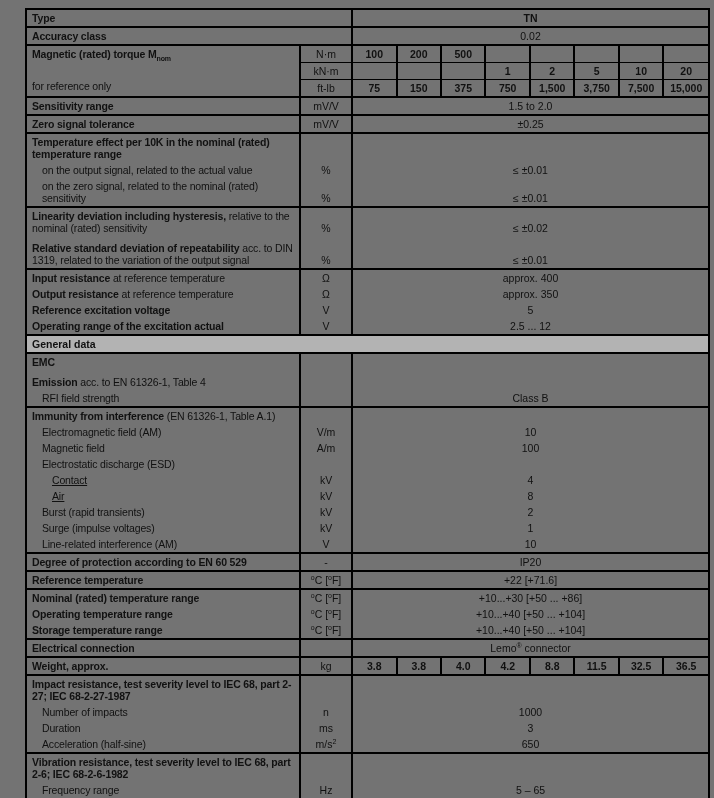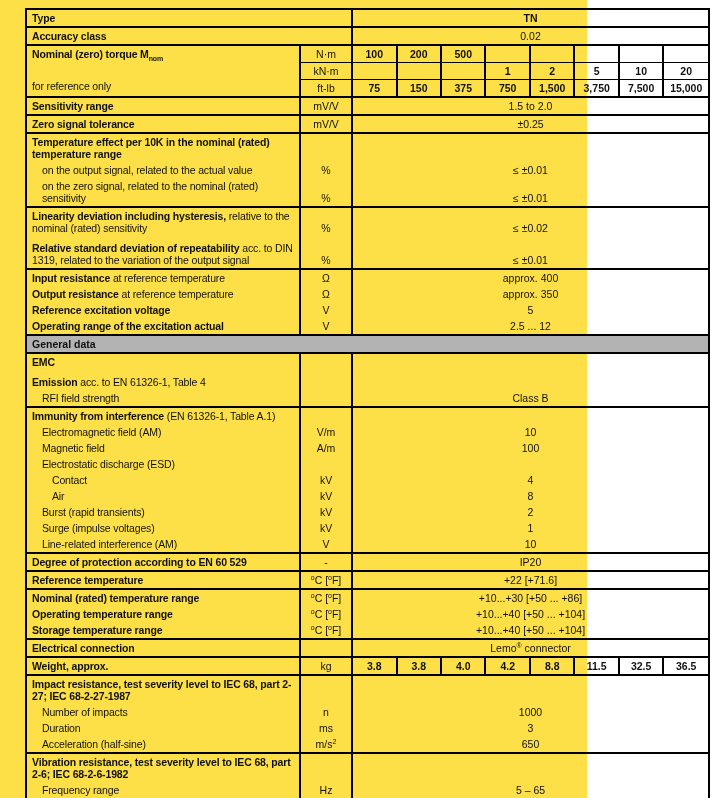--- a/index.html
+++ b/index.html
@@ -1,23 +1,23 @@
 <!DOCTYPE html>
 <html><head>
 <meta charset="utf-8">
 <style>
   html,body{margin:0;padding:0;background:#ffffff;}
   body{width:714px;min-height:798px;font-family:"Liberation Sans",sans-serif;color:#111;}
-  .page{position:relative;width:587px;min-height:798px;background:#fde047;}
+  .page{position:relative;width:714px;min-height:798px;background:#737373;}
   .tblwrap{position:absolute;left:25px;top:8px;width:685px;box-sizing:border-box;border:2px solid #000;}
   table{border-collapse:collapse;table-layout:fixed;width:100%;font-size:10.5px;line-height:12px;}
   td{padding:2px 3px;vertical-align:bottom;overflow:hidden;}
   td.l{text-align:left;padding-left:5px;border-right:2px solid #000;letter-spacing:-0.15px;}
   td.l.ind1{padding-left:15px;margin-top:30px;}
-  td.l.ind2{padding-left:25px;}
+  td.l.ind2{padding-left:25px;text-decoration:underline;}
   td.u{text-align:center;border-right:2px solid #000;margin-top:47px;}
   td.v{text-align:center;}
   td.v + td.v{border-left:2px solid #000;margin-top:16px;}
   td.vw{text-align:center;}
   tr.bt2 td{border-top:2px solid #000;}
   tr.bt1 td{border-top:1px solid #000;}
   tr.gap td{padding-top:6px;}
   tr.vb td.v{font-weight:700;}
   td.sec{background:#b3b3b3;border-top:2px solid #000;border-bottom:2px solid #000;padding:2px 5px;font-weight:700;}
   sup{font-size:7px;line-height:0;vertical-align:super;}
@@ -48,21 +48,21 @@
             <td class="l" colspan="2"><span class="bseg">Type</span></td>
             <td colspan="8" class="vw"><span class="bseg">TN</span></td>
           </tr>
           <tr class="bt2">
             <td class="l" colspan="2"><span class="bseg">Accuracy class</span></td>
             <td colspan="8" class="vw"><span>0.02</span></td>
           </tr>
           <tr class="bt2 vb">
             <td class="l" rowspan="3" style="vertical-align: top;">
               <div class="lblbox">
-                <div><span class="bseg">Nominal (zero) torque M</span><sub class="bseg">nom</sub></div>
+                <div><span class="bseg">Magnetic (rated) torque M</span><sub class="bseg">nom</sub></div>
                 <div><span>for reference only</span></div>
               </div>
             </td>
             <td class="u"><span>N·m</span></td>
             <td class="v">100</td>
             <td class="v">200</td>
             <td class="v">500</td>
             <td class="v"></td>
             <td class="v"></td>
             <td class="v"></td>

